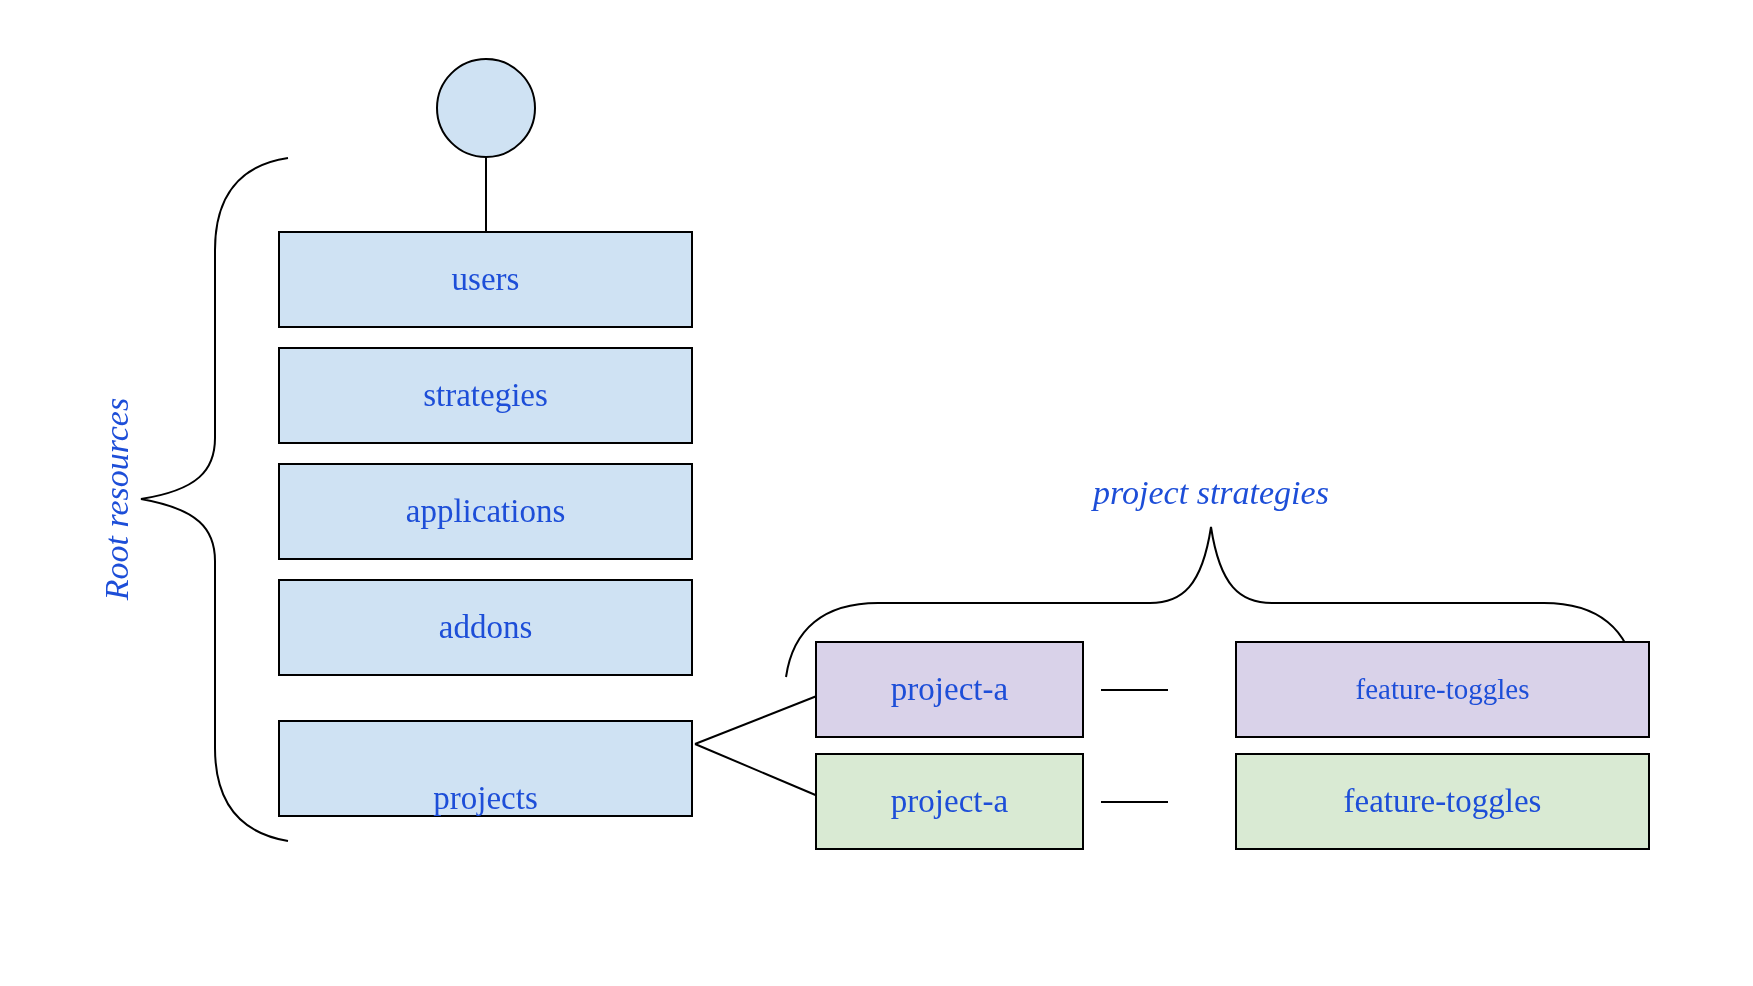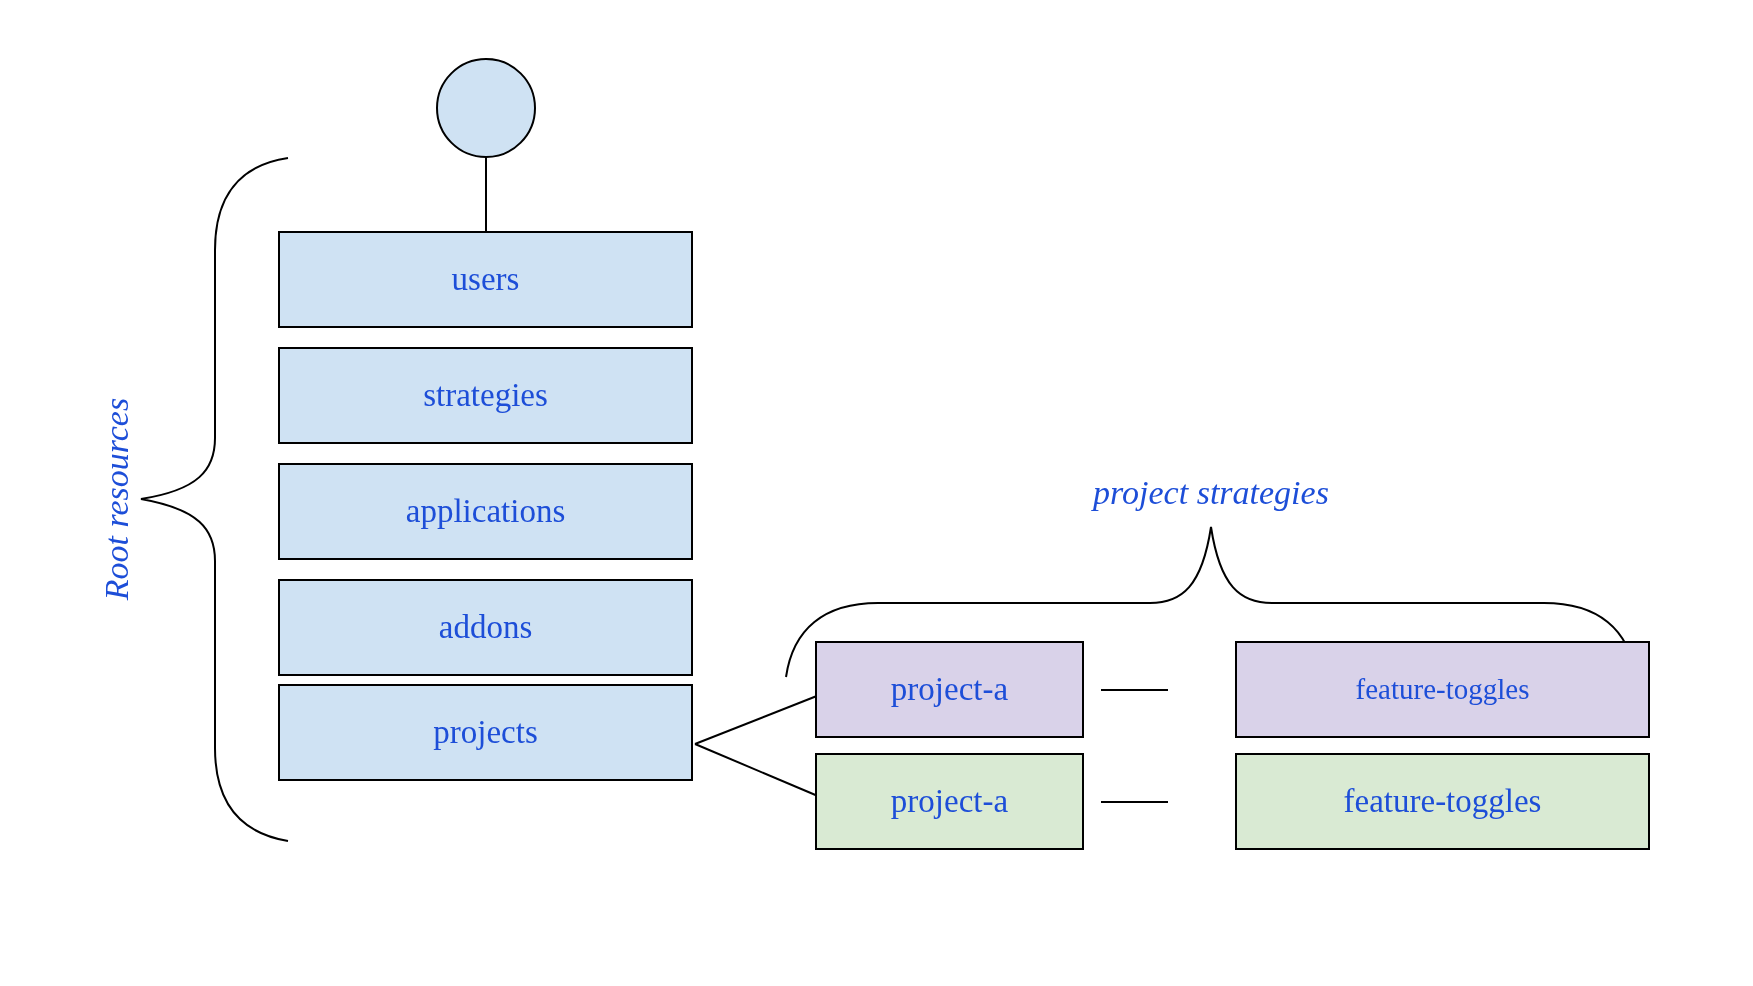--- a/index.html
+++ b/index.html
@@ -36,21 +36,21 @@
   }
   .root-fill    { background: #cfe2f3; }
   .purple-fill  { background: #d9d2e9; }
   .green-fill   { background: #d9ead3; }
 
   .root-box     { left: 278px; width: 415px; height: 97px; }
   .pos-users        { top: 231px; }
   .pos-strategies   { top: 347px; }
   .pos-applications { top: 463px; }
   .pos-addons       { top: 579px; }
-  .pos-projects     { top: 684px; }
+  .pos-projects     { top: 720px; align-items: flex-end; }
 
   .project-box  { left: 798px;  width: 269px; height: 97px; margin-left: 17px; }
   .resource-box { left: 1235px; width: 415px; height: 97px; }
   .row-1 { top: 641px; }
   .row-2 { top: 753px; }
   .resource-box.row-1 { font-size: 29px; }
 
   .group-label {
     position: absolute;
     font-style: italic;

